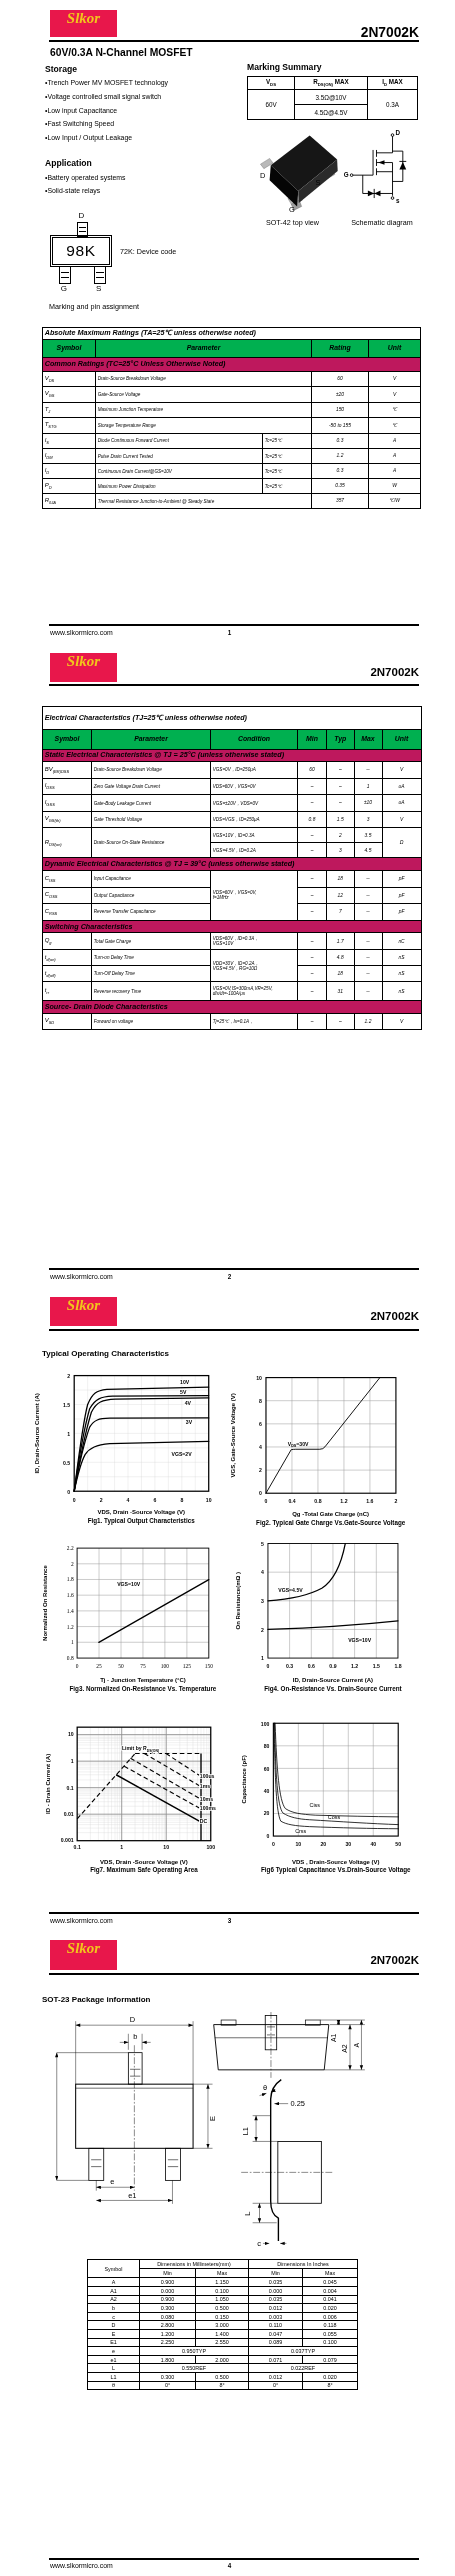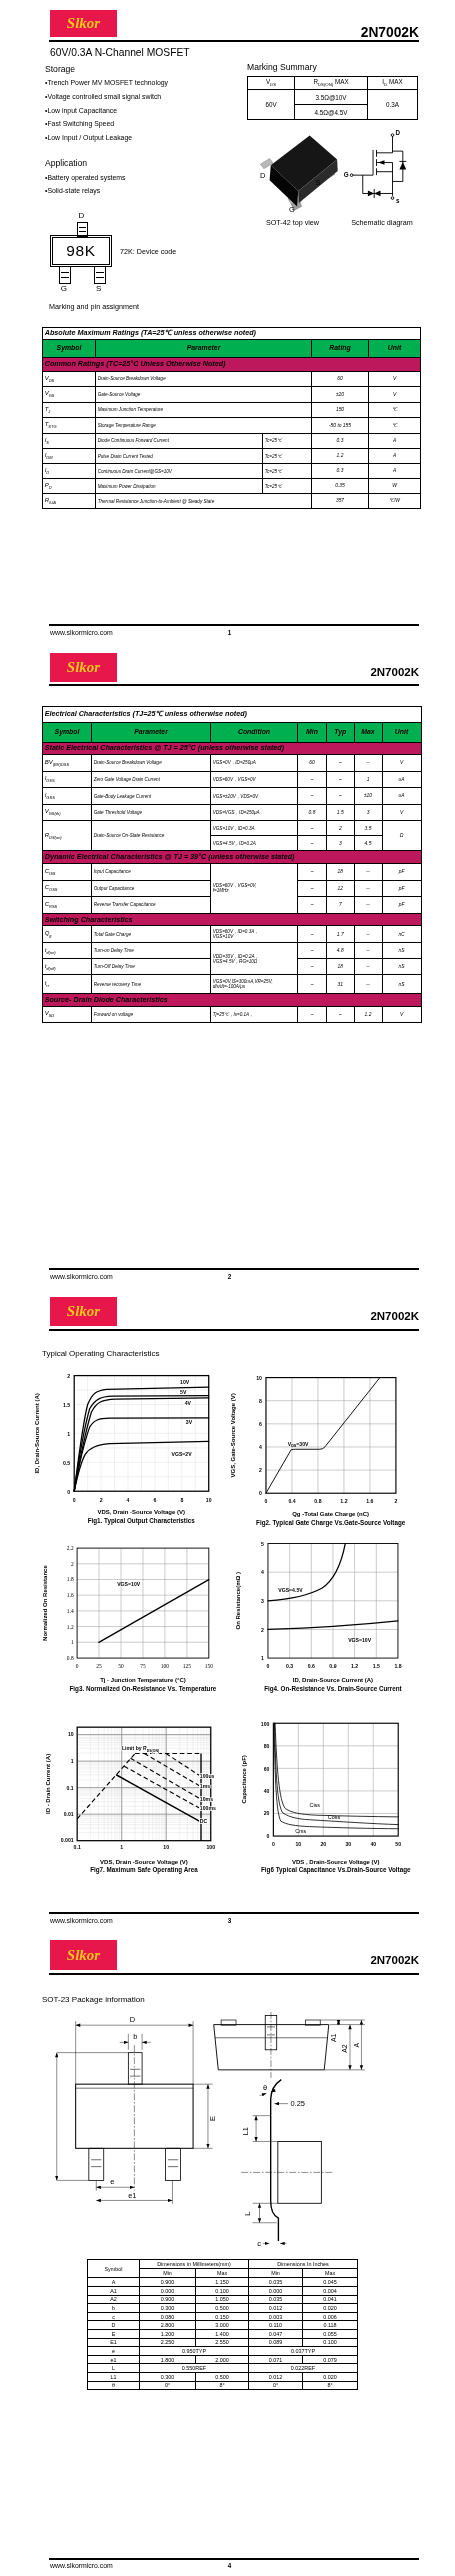--- a/index.html
+++ b/index.html
@@ -1,23 +1,23 @@
 <!DOCTYPE html>
 <html style="font-size:9.2px"><head>
 <meta charset="utf-8">
 <style>
   html,body{margin:0;padding:0;background:#fff;}
   #doc{position:relative;width:455px;height:2576px;background:#fff;color:#000;
        font-family:"Liberation Sans",sans-serif;overflow:hidden;}
   .page{position:absolute;left:0;width:455px;height:644px;background:#fff;}
   .abs{position:absolute;}
-  .b{font-weight:normal;}
+  .b{font-weight:bold;}
   
   .logo{position:absolute;left:50px;width:67px;background:#E8174B;color:#F2C51C;
-        display:flex;align-items:center;justify-content:center;
+        display:flex;justify-content:center;
         font-family:"Liberation Serif",serif;font-style:italic;font-weight:bold;}
   .part{position:absolute;left:229px;width:190px;text-align:right;font-weight:bold;}
   .hrule{position:absolute;left:49px;width:370px;background:#000;}
   .site{position:absolute;left:50px;font-size:6.9px;}
   .pnum{position:absolute;left:218px;width:23px;text-align:center;font-size:6.3px;font-weight:bold;}
   
   table.ds{position:absolute;border-collapse:collapse;table-layout:fixed;border:1.7px solid #000;font-style:italic;}
   table.ds td{border:0.6px solid #000;padding:0 1.7px;vertical-align:middle;line-height:1.12;overflow:hidden;}
   td.ttl{font-size:7.2px;font-weight:bold;padding-left:2.3px;}
   td.g{background:#00B050;font-weight:bold;font-size:6.9px;text-align:center;}
@@ -262,21 +262,21 @@
       <colgroup>
           <col style="width:49px">
           <col style="width:119px">
           <col style="width:87px">
           <col style="width:29px">
           <col style="width:27.5px">
           <col style="width:28px">
           <col style="width:39px">
         </colgroup>
       <tbody>
-          <tr style="height:16px">
+          <tr style="height:23px">
             <td colspan="7" class="ttl">Electrical Characteristics (TJ=25℃ unless otherwise noted)</td>
           </tr>
       <tr style="height:19.5px">
         <td class="g">Symbol</td>
         <td class="g">Parameter</td>
         <td class="g">Condition</td>
         <td class="g">Min</td>
         <td class="g">Typ</td>
         <td class="g">Max</td>
         <td class="g">Unit</td>

